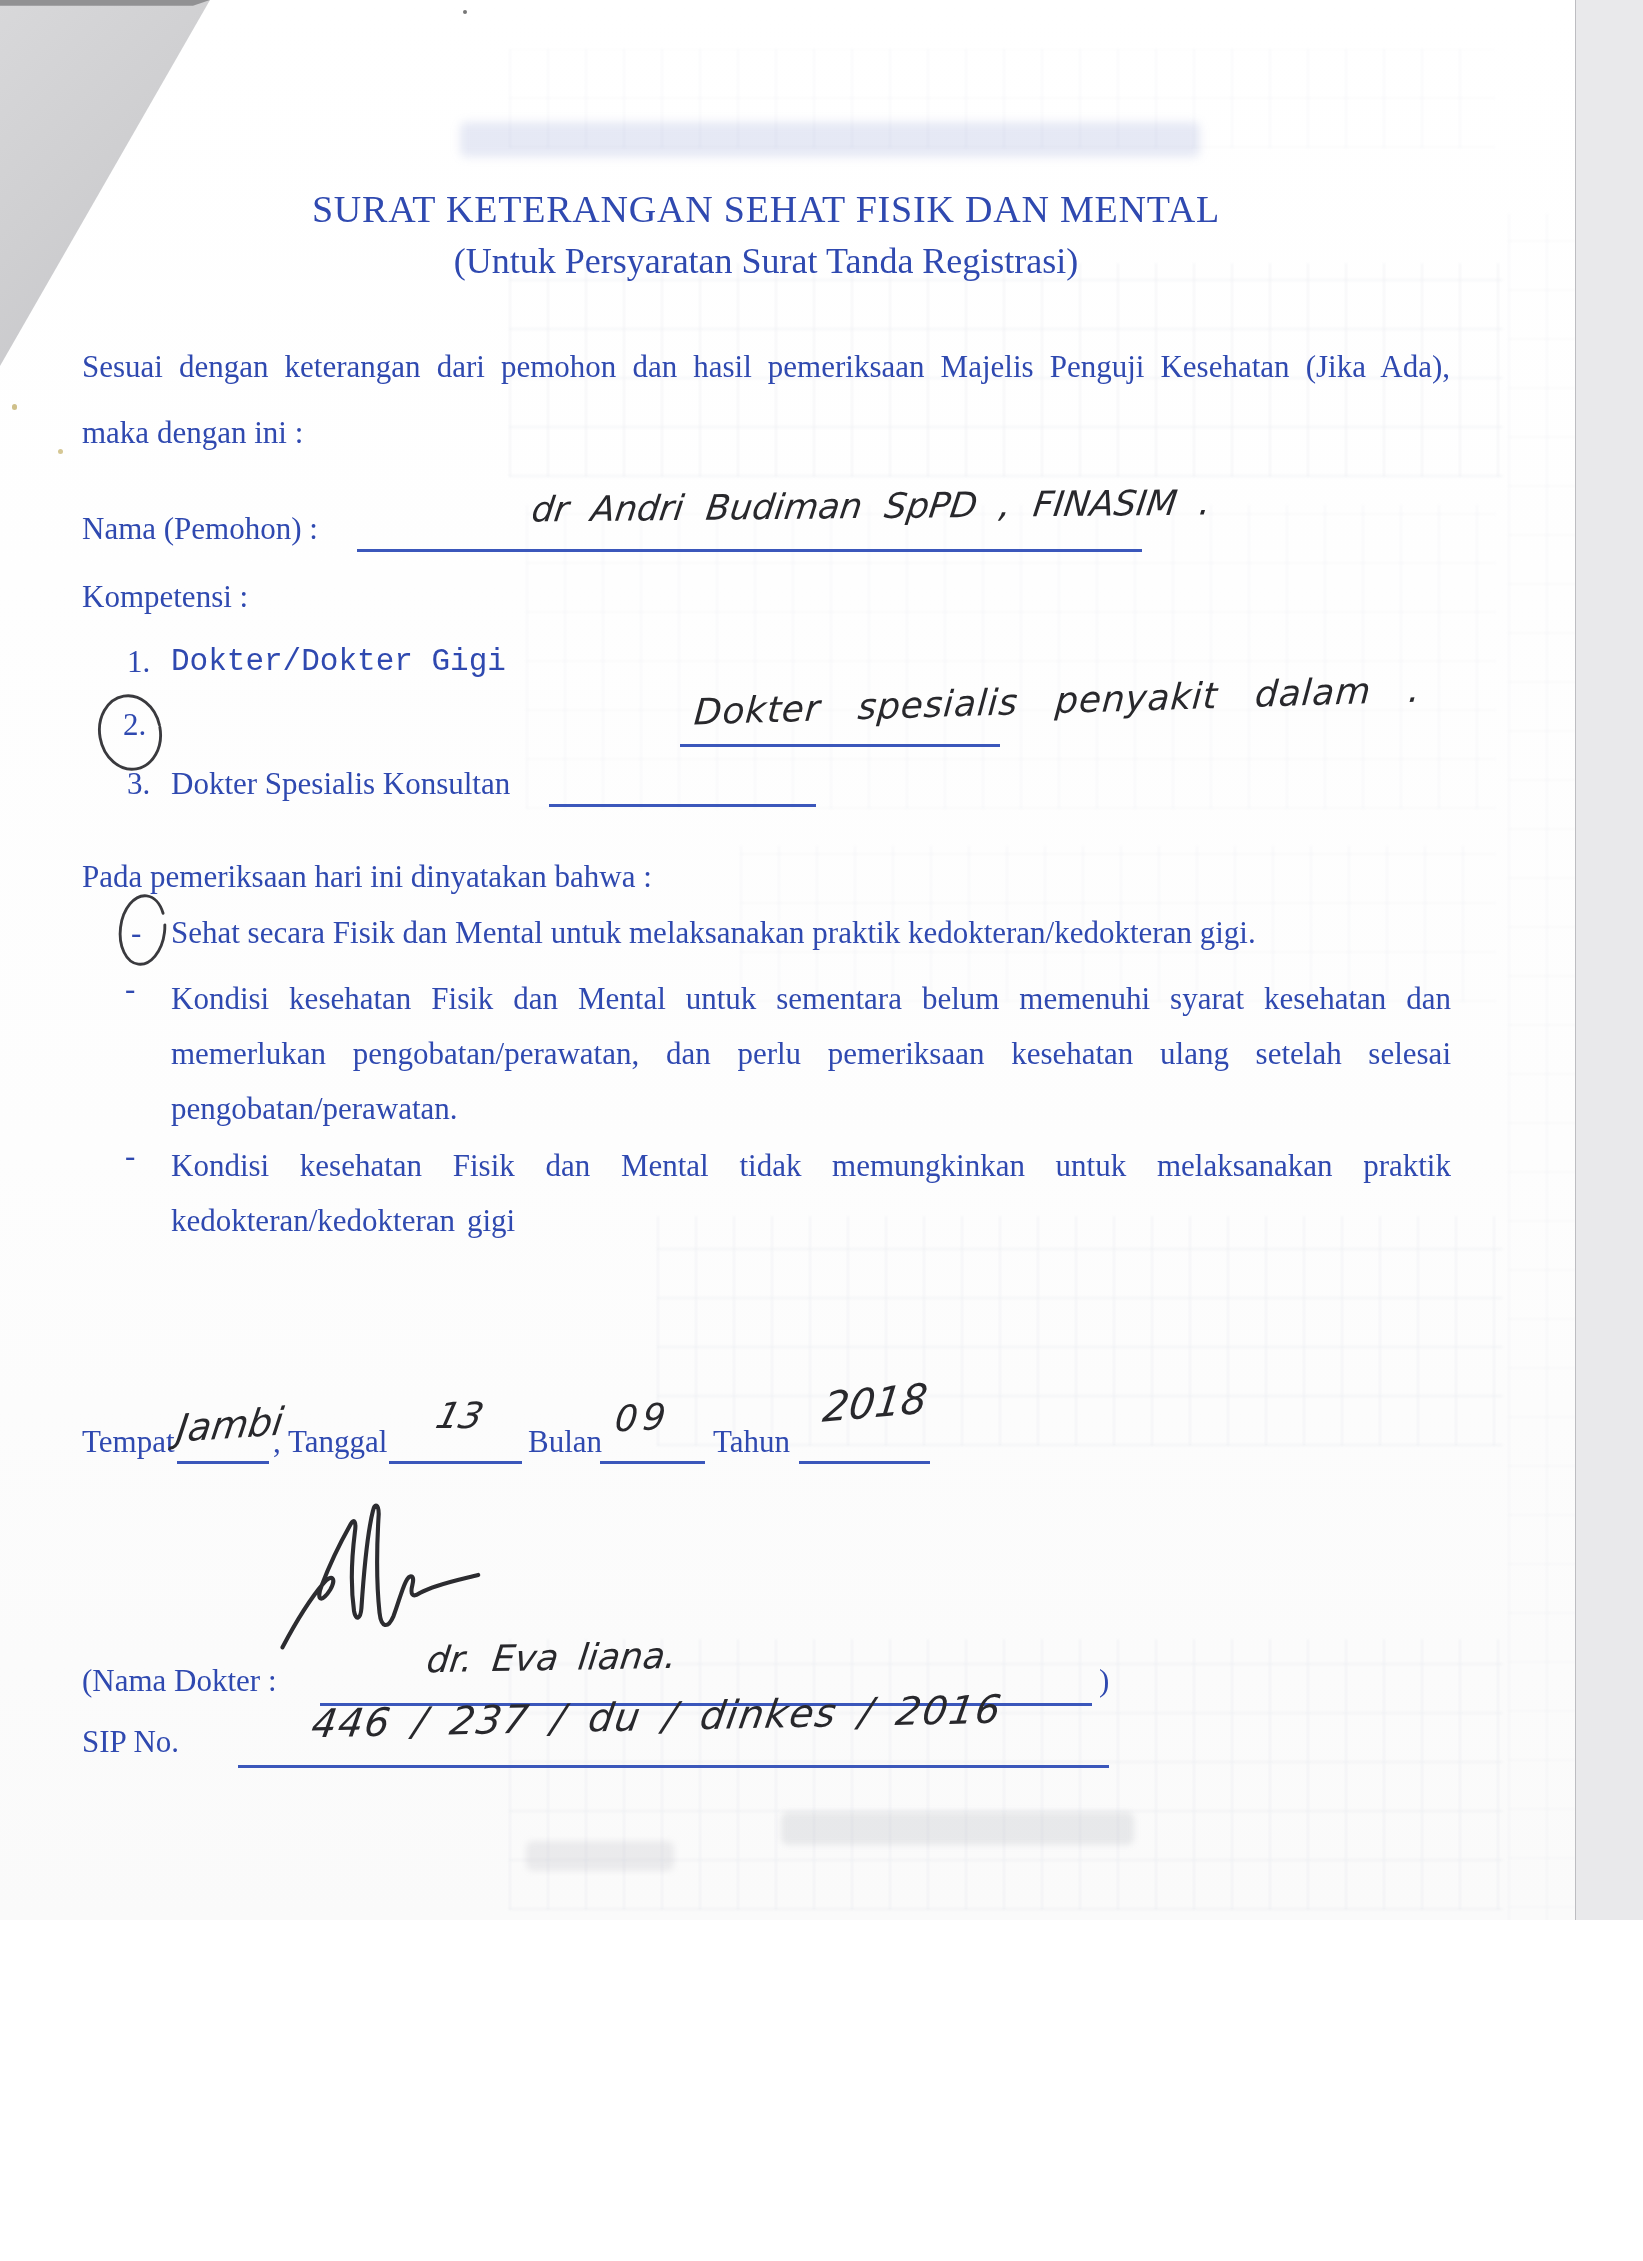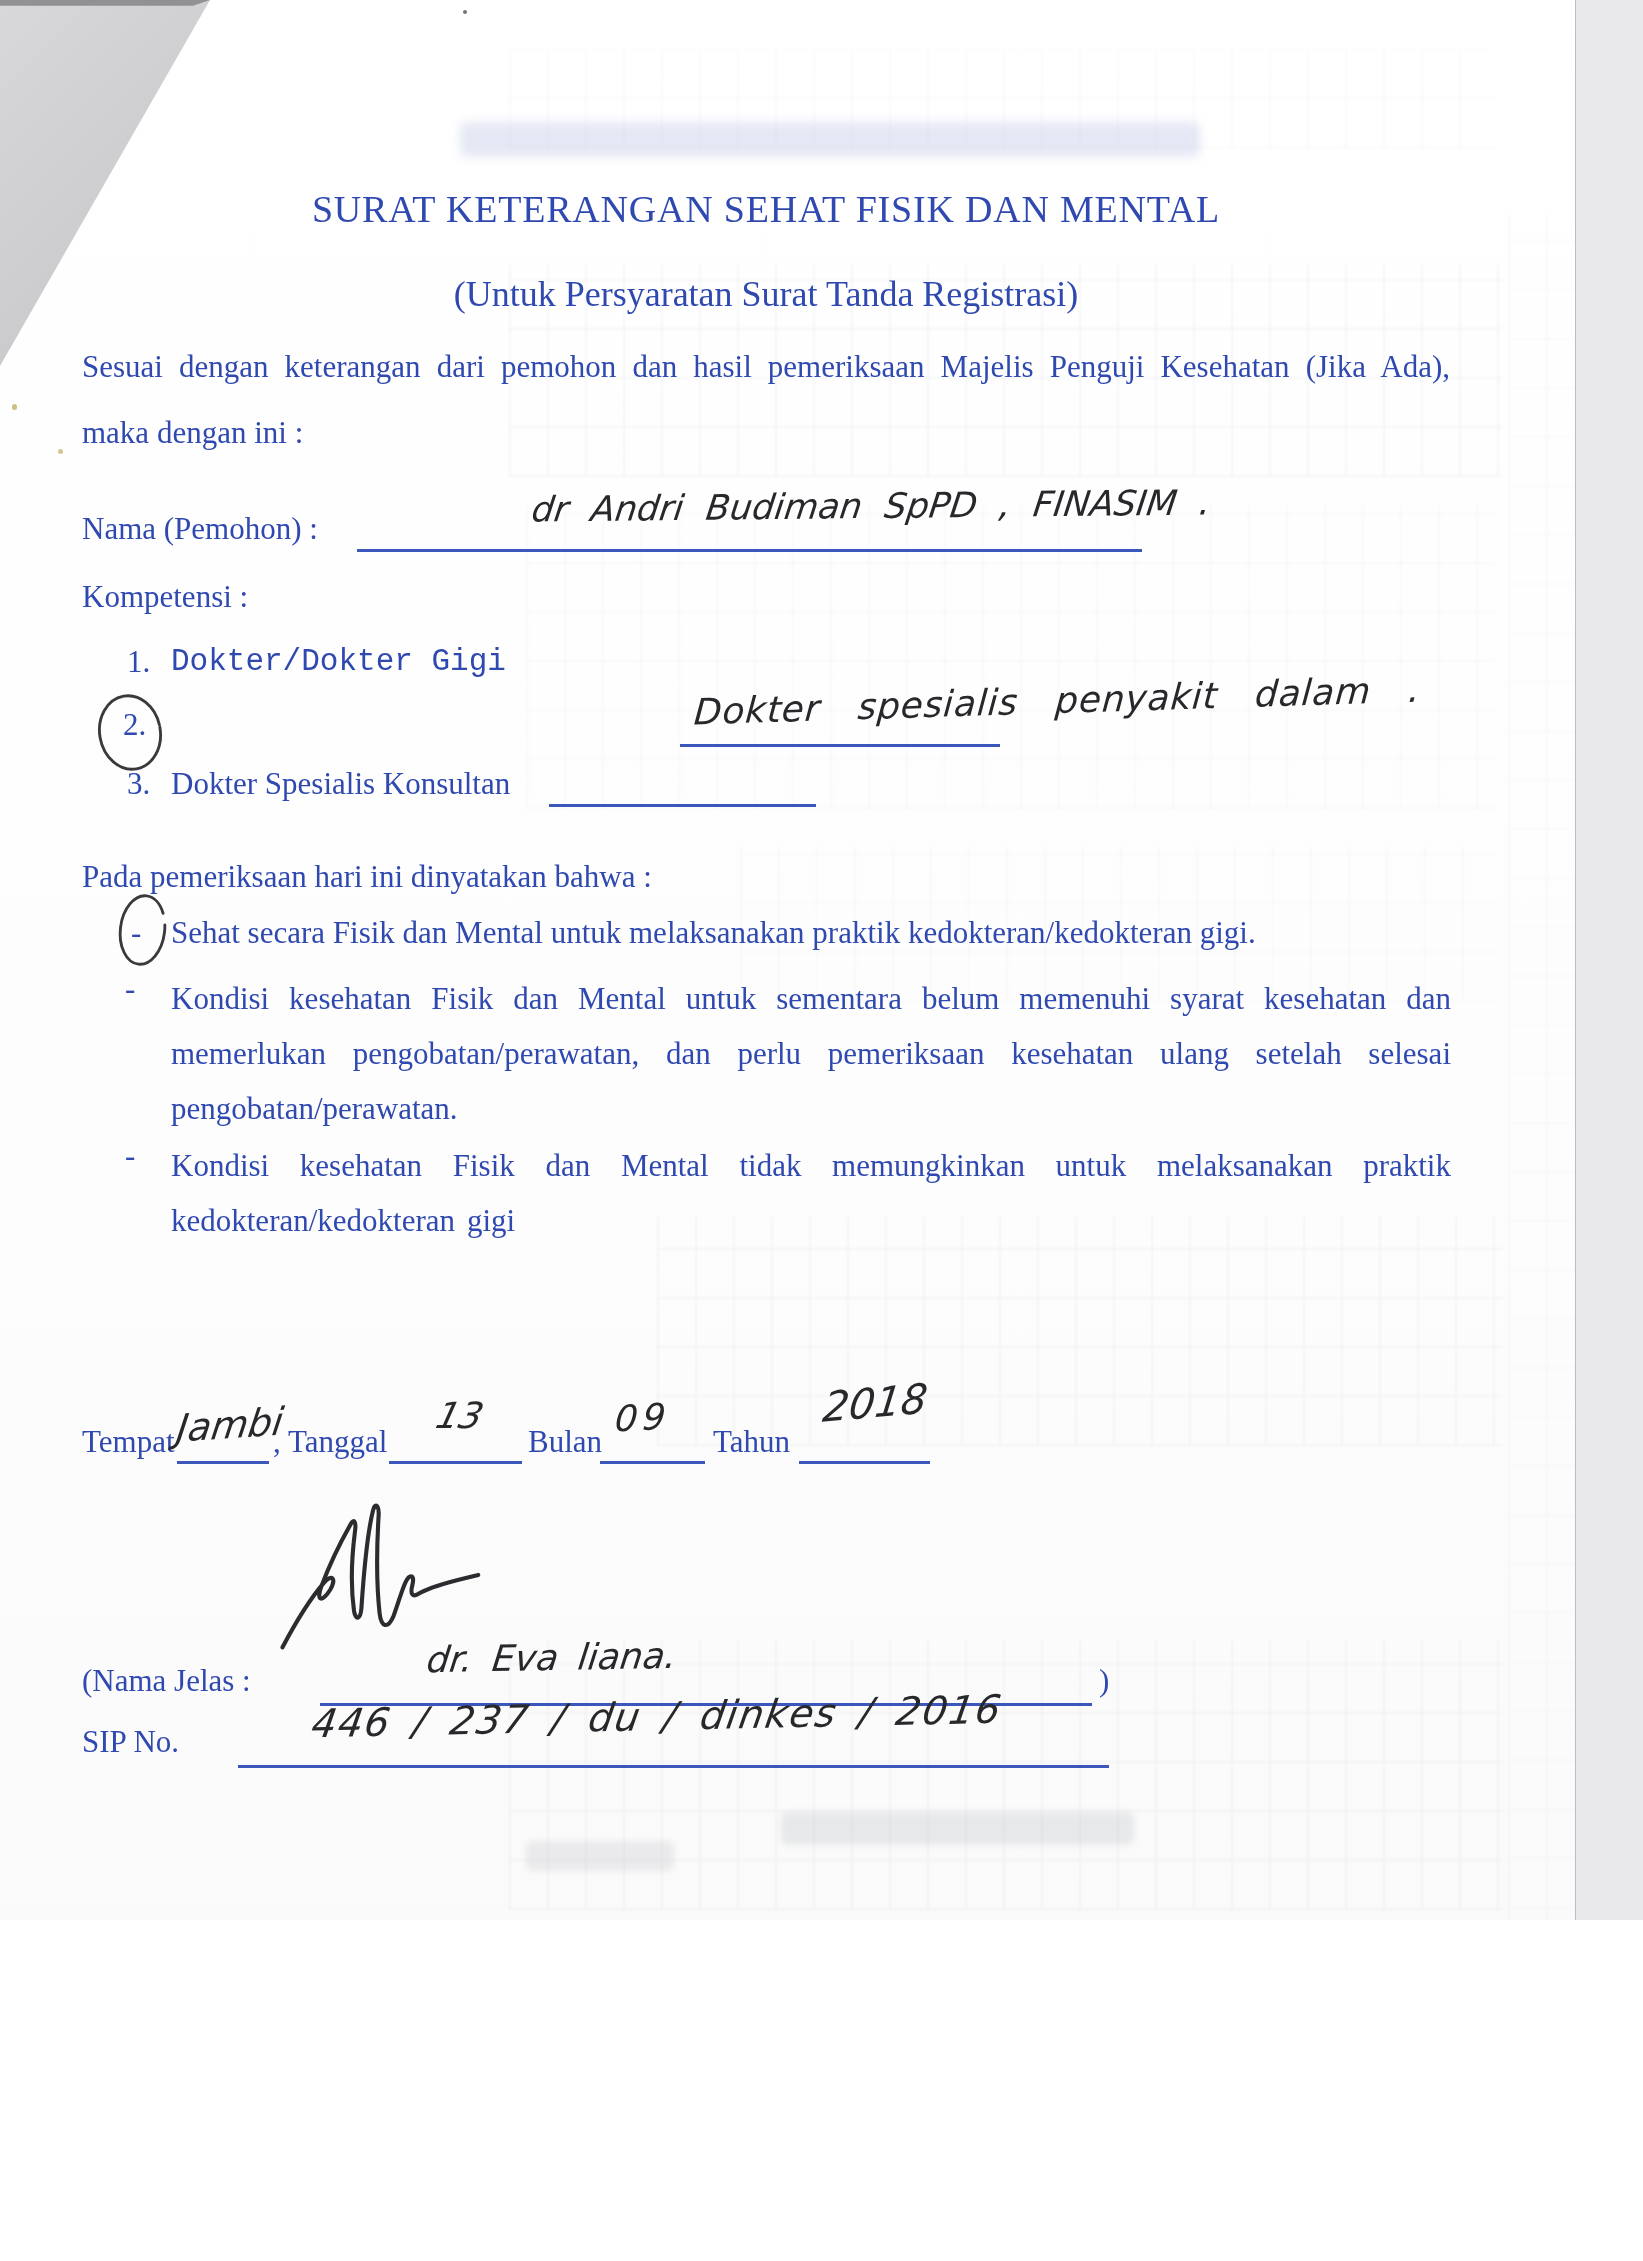--- a/index.html
+++ b/index.html
@@ -84,21 +84,21 @@
   <div class="scanner-strip"></div>
   <div class="bottom-edge"></div>
   <div class="bottom-edge-tint"></div>
   <div class="speck" style="left:11.5px;top:404px;width:5.8px;height:5.8px;background:#cfc08a;"></div>
   <div class="speck" style="left:58px;top:449px;width:5px;height:5px;background:#d5c794;"></div>
   <div class="speck" style="left:463px;top:10px;width:4.1px;height:4.1px;background:#777;"></div>
   <div class="speck" style="left:1569px;top:2209px;width:5px;height:5px;background:#555;"></div>
   <div class="edge-dash" style="left:1601px;top:2204px;"></div>
 
   <div class="printed t-title" style="left:82px;top:187px;width:1368px;text-align:center;">SURAT KETERANGAN SEHAT FISIK DAN MENTAL</div>
-  <div class="printed t-sub" style="left:82px;top:240px;width:1368px;text-align:center;margin-top:33px;">(Untuk Persyaratan Surat Tanda Registrasi)</div>
+  <div class="printed t-sub" style="left:82px;top:240px;width:1368px;text-align:center;">(Untuk Persyaratan Surat Tanda Registrasi)</div>
 
   <div class="printed t-body para" style="left:82px;top:349px;width:1368px;text-align:justify;text-align-last:justify;">Sesuai dengan keterangan dari pemohon dan hasil pemeriksaan Majelis Penguji Kesehatan (Jika Ada),</div>
   <div class="printed t-body" style="left:82px;top:415px;">maka dengan ini :</div>
 
   <div class="printed t-body" style="left:82px;top:511px;">Nama (Pemohon) :</div>
   <div class="uline" style="left:357px;top:549px;width:785px;"></div>
   <div class="hand" style="left:532px;top:486px;font-size:35px;word-spacing:11.5px;transform:rotate(-0.6deg) skewX(-8deg);">dr  Andri Budiman  SpPD , FINASIM .</div>
 
   <div class="printed t-body" style="left:82px;top:579px;">Kompetensi :</div>
 
@@ -140,21 +140,21 @@
   <div class="uline" style="left:600px;top:1461px;width:105px;"></div>
   <div class="hand" style="left:615px;top:1397px;font-size:36px;letter-spacing:5px;transform:rotate(-3deg) skewX(-8deg);">09</div>
   <div class="printed t-body" style="left:713px;top:1424px;">Tahun</div>
   <div class="uline" style="left:799px;top:1461px;width:131px;"></div>
   <div class="hand" style="left:823px;top:1379px;font-size:41px;transform:rotate(-5deg) skewX(-12deg);">2018</div>
 
   <svg class="sig" style="left:271px;top:1486px;" width="222" height="173" viewBox="0 0 270 210">
     <path d="M14 196 C 34 158 52 132 64 118 C 74 106 80 112 72 126 C 62 142 54 140 62 120 C 74 88 88 62 97 46 C 101 39 104 43 102 56 C 98 88 97 124 101 152 C 103 164 109 162 110 148 C 112 118 116 62 124 30 C 126 20 131 22 131 34 C 129 66 128 116 132 154 C 134 172 142 174 149 158 C 155 142 159 126 164 116 C 169 106 175 108 172 120 C 169 132 172 136 181 130 C 198 120 228 114 252 108" fill="none" stroke="#2c2c30" stroke-width="5" stroke-linecap="round" stroke-linejoin="round"></path>
   </svg>
 
-  <div class="printed t-body" style="left:82px;top:1663px;">(Nama Jelas :</div>
+  <div class="printed t-body" style="left:82px;top:1663px;">(Nama Dokter :</div>
   <div class="uline" style="left:320px;top:1703px;width:772px;"></div>
   <div class="printed t-body" style="left:1099px;top:1663px;">)</div>
   <div class="hand" style="left:427px;top:1637px;font-size:36px;word-spacing:8.2px;transform:rotate(-1deg) skewX(-8deg);">dr.  Eva liana.</div>
 
   <div class="printed t-body" style="left:82px;top:1724px;">SIP No.</div>
   <div class="uline" style="left:238px;top:1765px;width:871px;"></div>
   <div class="hand" style="left:312px;top:1694px;font-size:39px;letter-spacing:1.6px;word-spacing:8.2px;transform:rotate(-1.2deg) skewX(-10deg);">446 / 237 / du / dinkes / 2016</div>
 
 </div>
 

